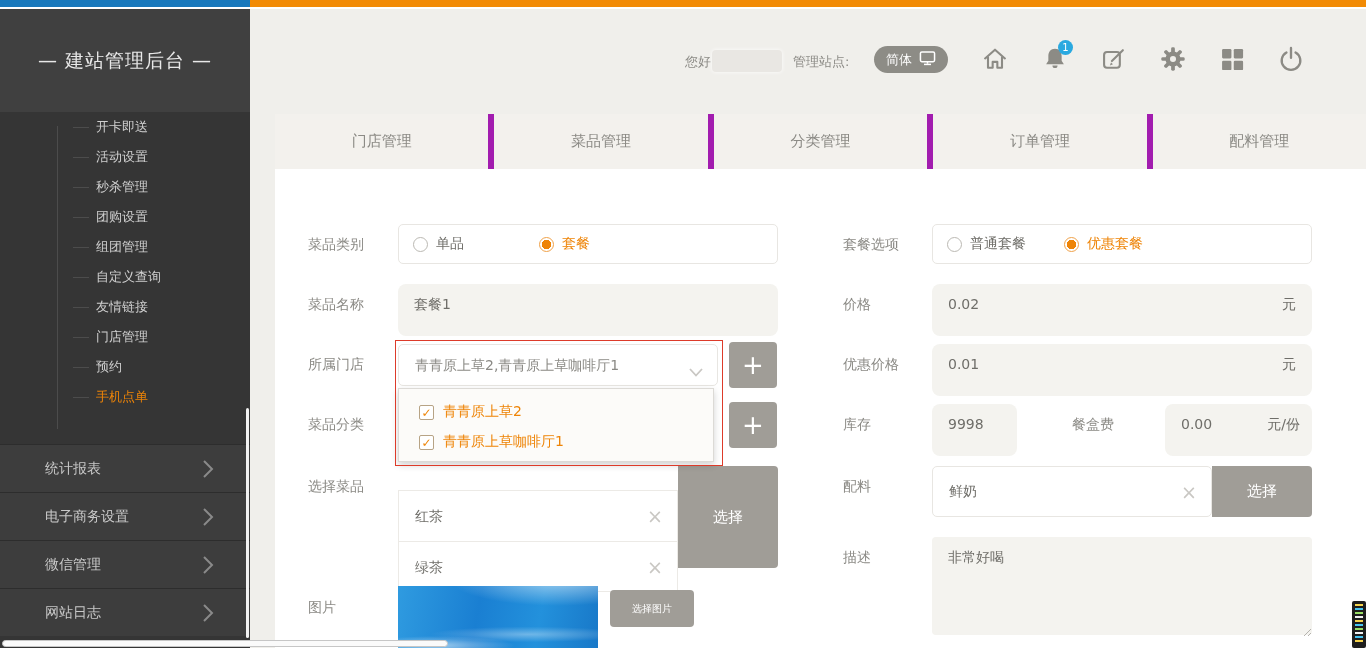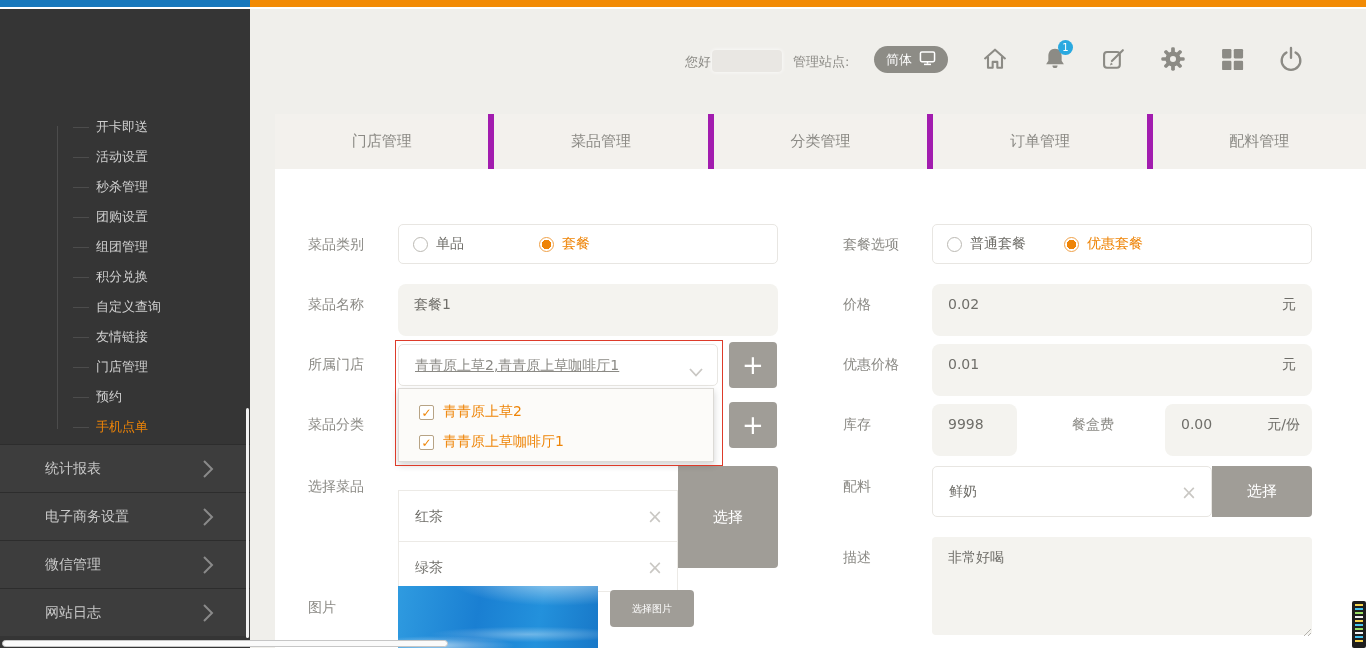--- a/index.html
+++ b/index.html
@@ -66,21 +66,21 @@
     background:#fff; }
   .radio-opt.checked { color:#ee8407; }
   .radio-opt.checked .radio-dot { border-color:#f0a24a;
     background:radial-gradient(circle,#ee8407 0 4.5px,#fff 5px); }
   .gray-btn { position:absolute; background:#a09d97; color:#fff; border:none;
     border-radius:4px; cursor:pointer; font-family:inherit; }
   .xmark { position:absolute; color:#c9c7c3; font-size:19px; line-height:19px;
     cursor:pointer; }
   #store-select { left:123px; top:230px; width:320px; height:42px; cursor:pointer; }
   #store-select .val { line-height:40px; padding-left:16px; font-size:14px; color:#8b8a85;
-    white-space:nowrap; overflow:hidden;text-decoration:underline; }
+    white-space:nowrap; overflow:hidden; }
   #red-annot { left:120px; top:226px; width:328px; height:126px;
     border:1px solid #dd3b2a; z-index:40; pointer-events:none; }
   #store-dropdown { left:123px; top:274px; width:316px; height:74px; background:#fcfbf9;
     border:1px solid #dcdad6; box-shadow:0 3px 7px rgba(0,0,0,.18); z-index:30;
     padding:8px 0 0 20px; }
   .dd-item { display:flex; align-items:center; gap:9px; height:30px; font-size:14px;
     color:#ee8407; cursor:pointer; }
   .cbox { width:15px; height:15px; border:1px solid #b7a385; border-radius:2px;
     background:#fff; color:#ee8407; font-size:12px; line-height:14px; text-align:center;
     font-weight:bold; }
@@ -112,29 +112,29 @@
   #corner-widget i { display:block; width:8px; height:2px; }
 </style>
 </head>
 <body>
 
 <div class="abs" id="bar-blue"></div>
 <div class="abs" id="bar-orange"></div>
 <div class="abs" id="main-bg"></div>
 
 <div class="abs" id="sidebar">
+  <div id="sidebar-header">— 建站管理后台 —</div>
 
   <div id="submenu">
     <div class="tree-line"></div>
     <div class="sm-item">开卡即送</div>
     <div class="sm-item">活动设置</div>
     <div class="sm-item">秒杀管理</div>
     <div class="sm-item">团购设置</div>
     <div class="sm-item">组团管理</div>
-    <div class="sm-item">积分兑换</div>
     <div class="sm-item">自定义查询</div>
     <div class="sm-item">友情链接</div>
     <div class="sm-item">门店管理</div>
     <div class="sm-item">预约</div>
     <div class="sm-item active">手机点单</div>
   </div>
 
   <div id="sections">
     <div class="section-row">
       <span>统计报表</span>

